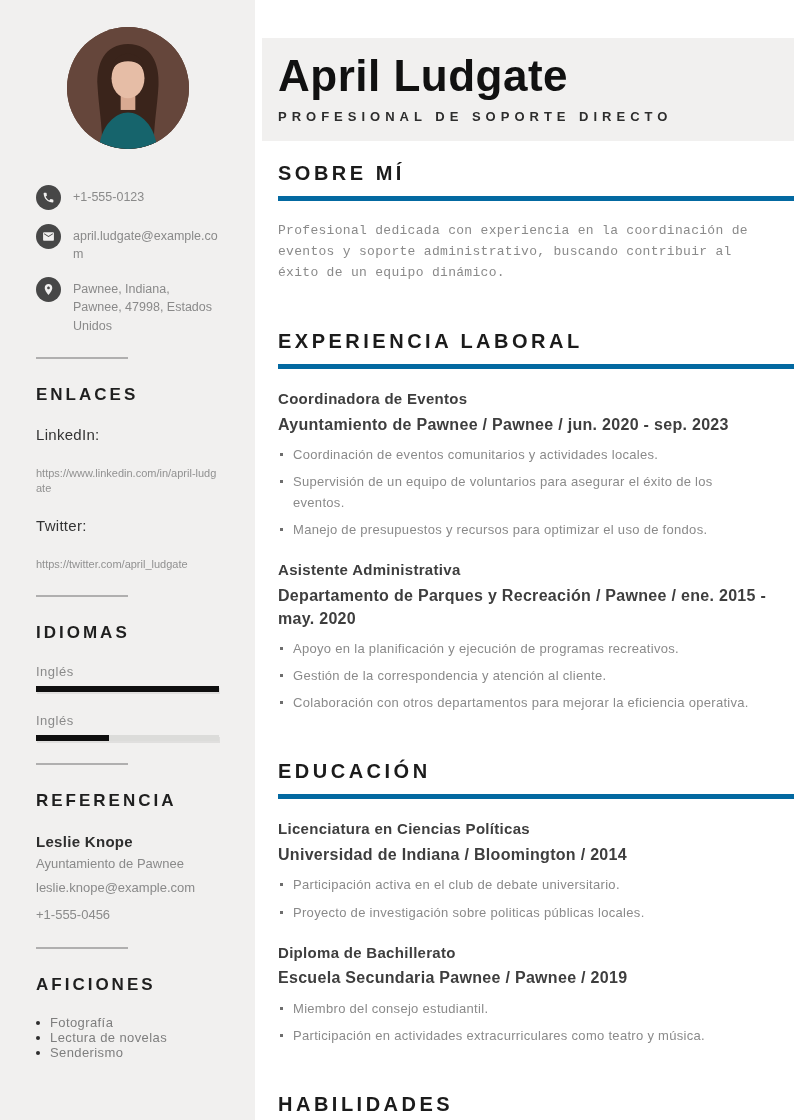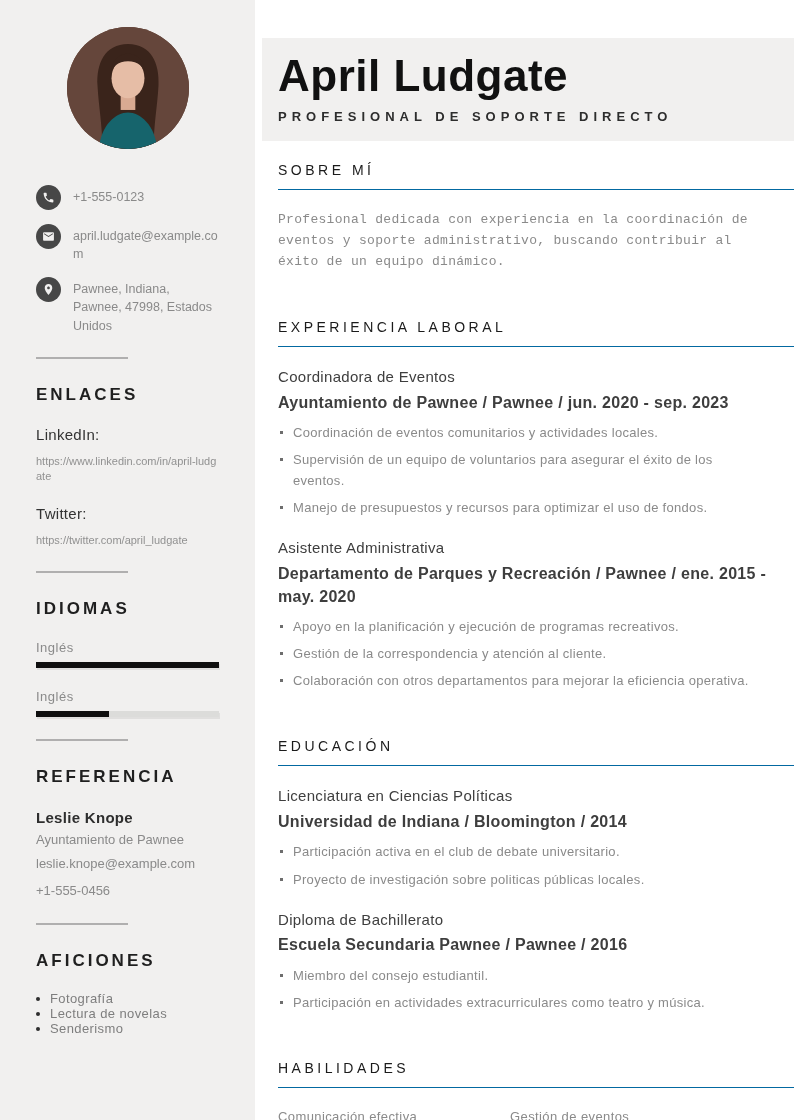--- a/index.html
+++ b/index.html
@@ -35,21 +35,21 @@
 
   .divider { border: none; border-top: 2px solid #9a9a9a; width: 92px; margin: 22px 0 0 0; opacity: .75; }
 
   .side-section { margin-top: 26px; }
   .side-heading {
     font-size: 17px; font-weight: 700; letter-spacing: 3px;
     color: #1f1f1f;
   }
   .link-block { margin-top: 21px; }
   .link-label { font-size: 15px; color: #333333; letter-spacing: .3px; }
-  .link-url { font-size: 11px; color: #919191; line-height: 1.4; margin-top: 11px; word-break: break-all; }
+  .link-url { font-size: 11px; color: #919191; line-height: 1.4; margin-top: 23px; word-break: break-all; }
 
   .lang-block { margin-top: 21px; }
   .lang-name { font-size: 13px; color: #8a8a8a; letter-spacing: .5px; }
   .lang-track { margin-top: 7px; width: 183px; height: 6px; background: #dcdcda; position: relative; box-shadow: 1px 2px 0 rgba(0,0,0,.07); }
   .lang-fill { height: 6px; background: #0f0f0f; }
 
   .ref-name { font-size: 15px; color: #2e2e2e; font-weight: 700; letter-spacing: .3px; margin-top: 22px; }
   .ref-line { font-size: 13px; color: #8a8a8a; line-height: 1.45; margin-top: 5px; }
   .ref-line.phone { margin-top: 9px; }
 
@@ -62,30 +62,30 @@
   .header {
     margin-top: 38px; background: #f1f0ef;
     padding: 14px 20px 21px 16px; height: 103px;
   }
   .name { font-size: 44px; font-weight: 700; color: #111111; letter-spacing: 0.5px; line-height: 1.1; }
   .subtitle { font-size: 13px; font-weight: 700; letter-spacing: 5px; color: #2d2d2d; margin-top: 9px; }
 
   .content { padding-left: 16px; }
   .section { margin-top: 0; }
   .section-heading {
-    font-size: 14px; font-weight: 400; letter-spacing: 3.5px; color: #1b1b1b;
-    padding-bottom: 11px; border-bottom: 1px solid #0369a1;
+    font-size: 20px; font-weight: 700; letter-spacing: 3.5px; color: #1b1b1b;
+    padding-bottom: 11px; border-bottom: 5px solid #0369a1;
   }
   .sec-about { margin-top: 21px; }
   .sec-gap { margin-top: 47px; }
 
   .about-text { margin-top: 20px; font-size: 13px; color: #8a8a8a; line-height: 1.6; letter-spacing: .3px; padding-right: 30px; font-family: Liberation Mono, monospace; }
 
   .entry { margin-top: 19px; }
-  .entry-title { font-size: 15px; font-weight: 400; color: #3e3e3e; letter-spacing: .3px; line-height: 1.45; }
+  .entry-title { font-size: 15px; font-weight: 700; color: #3e3e3e; letter-spacing: .3px; line-height: 1.45; }
   .entry-meta  { font-size: 16px; font-weight: 700; color: #3e3e3e; letter-spacing: .3px; line-height: 1.45; margin-top: 3px; padding-right: 8px; }
   .bullets { list-style: none; margin-top: 9px; }
   .bullets li { display: flex; font-size: 13px; color: #8a8a8a; line-height: 1.55; margin-top: 7px; letter-spacing: .3px; padding-right: 40px; }
   .sq { flex: 0 0 3px; width: 3px; height: 3px; background: #6d6d6d; margin: 8px 10px 0 2px; }
 
   .skills-grid { display: flex; margin-top: 21px; }
   .skills-col { width: 232px; }
   .skills-col + .skills-col { margin-left: 0; }
   .skill { margin-top: 0; margin-bottom: 22px; }
   .skill-label { font-size: 13px; color: #8a8a8a; letter-spacing: .4px; }
@@ -268,21 +268,21 @@
             </li>
           <li>
               <span class="sq"></span>
               <span>Proyecto de investigación sobre politicas públicas locales.</span>
             </li>
         </ul>
       </div>
 
       <div class="entry">
         <div class="entry-title">Diploma de Bachillerato</div>
-        <div class="entry-meta">Escuela Secundaria Pawnee / Pawnee / 2016</div>
+        <div class="entry-meta">Escuela Secundaria Pawnee / Pawnee / 2019</div>
         <ul class="bullets">
           <li>
               <span class="sq"></span>
               <span>Miembro del consejo estudiantil.</span>
             </li>
           <li>
               <span class="sq"></span>
               <span>Participación en actividades extracurriculares como teatro y música.</span>
             </li>
         </ul>

